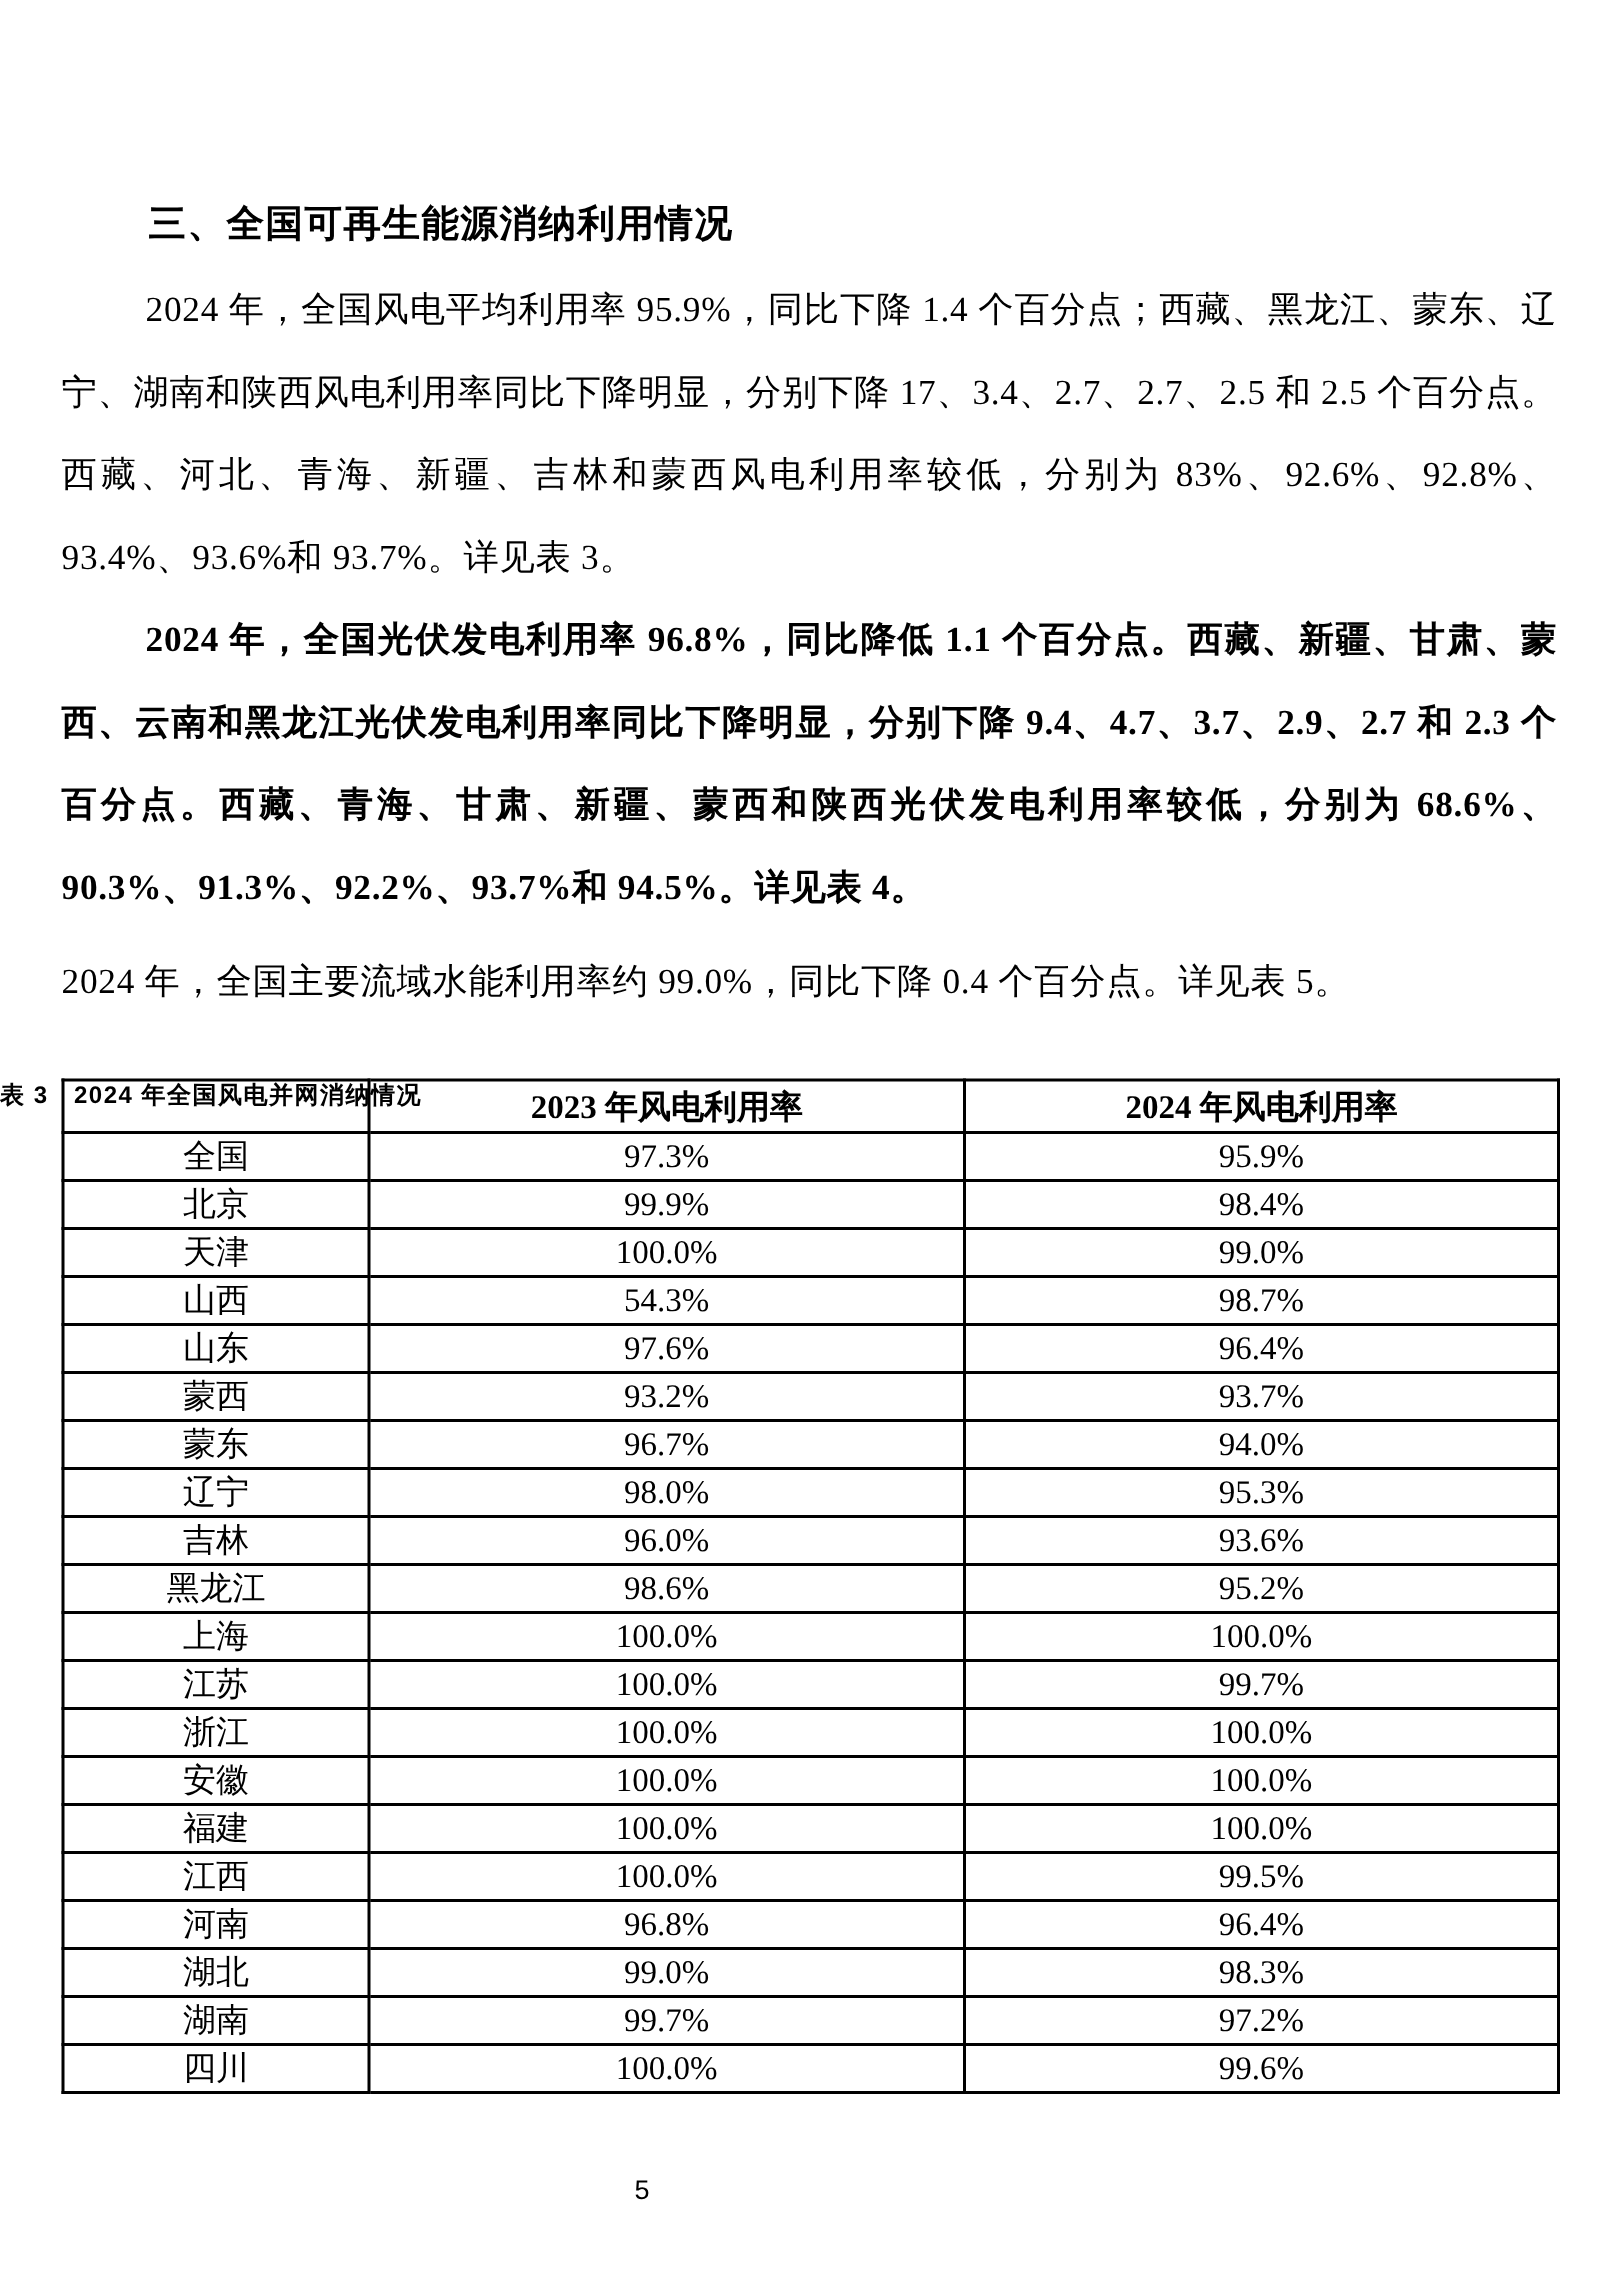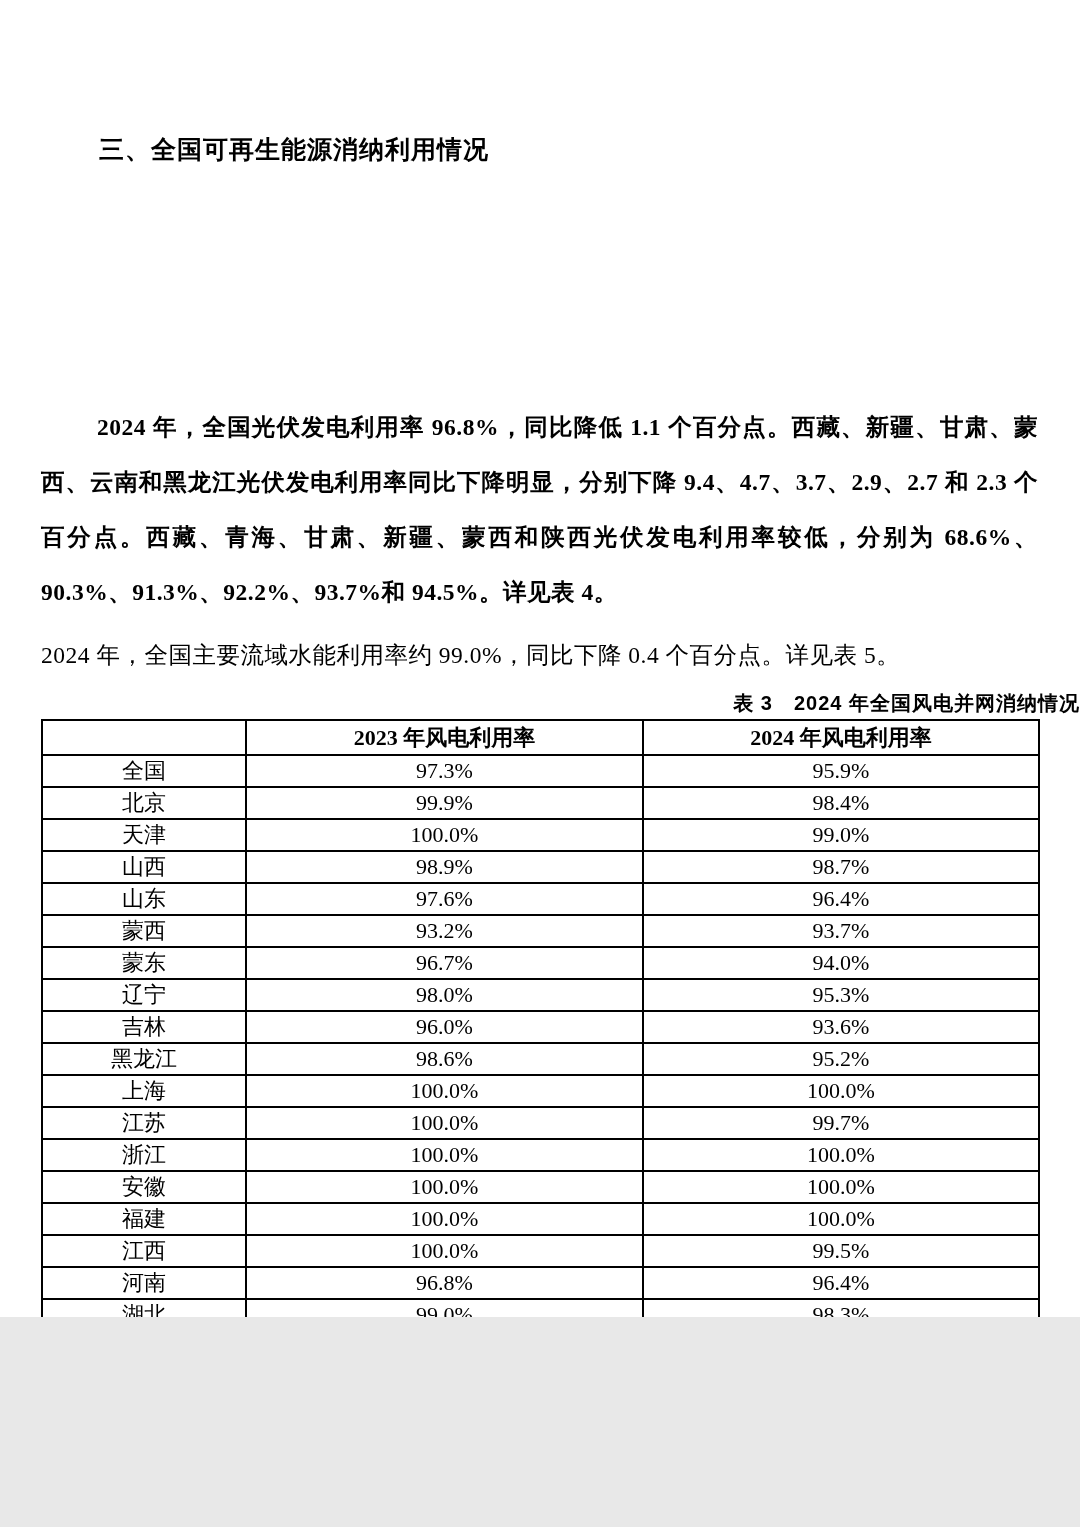--- a/index.html
+++ b/index.html
@@ -1,19 +1,19 @@
 <!DOCTYPE html>
 <html lang="zh"><head>
 <meta charset="utf-8">
 <style>
   html, body { margin: 0; padding: 0; background: #e8e8e8; }
   .page {
     position: relative;
     width: 1080px;
-    height: 1317px;
+    height: 1527px;
     margin: 0 auto;
     background: #ffffff;
     color: #000000;
     font-family: "Liberation Serif", "DejaVu Serif", serif;
     overflow: hidden;
   }
   .section-heading {
     position: absolute;
     top: 134px;
     left: 99px;
@@ -32,27 +32,27 @@
     font-size: 23.5px;
     line-height: 55px;
     text-align: justify;
     letter-spacing: 0.5px;
   }
   .para-1 { top: 180px; text-indent: 56px; }
   .para-2 { top: 400px; text-indent: 56px; font-weight: bold; }
   .para-3 { top: 628px; }
   .table-caption {
     position: absolute;
-    top: 688px;
+    top: 716px;
     left: 0;
     width: 100%;
-    text-align: right;
+    text-align: left;
     font-family: "Liberation Sans", "DejaVu Sans", sans-serif;
     font-weight: 600;
-    font-size: 20px;
+    font-size: 16px;
     line-height: 30px;
     letter-spacing: 1px;
   }
   table.wind-table {
     position: absolute;
     top: 719px;
     left: 41px;
     width: 997px;
     border-collapse: collapse;
     table-layout: fixed;
@@ -84,20 +84,21 @@
     line-height: 24px;
   }
 </style>
 </head>
 <body>
 
 <div class="page">
 
   <h1 class="section-heading">三、全国可再生能源消纳利用情况</h1>
 
+  <p class="para para-1">2024 年，全国风电平均利用率 95.9%，同比下降 1.4 个百分点；西藏、黑龙江、蒙东、辽宁、湖南和陕西风电利用率同比下降明显，分别下降 17、3.4、2.7、2.7、2.5 和 2.5 个百分点。西藏、河北、青海、新疆、吉林和蒙西风电利用率较低，分别为 83%、92.6%、92.8%、93.4%、93.6%和 93.7%。详见表 3。</p>
 
   <p class="para para-2">2024 年，全国光伏发电利用率 96.8%，同比降低 1.1 个百分点。西藏、新疆、甘肃、蒙西、云南和黑龙江光伏发电利用率同比下降明显，分别下降 9.4、4.7、3.7、2.9、2.7 和 2.3 个百分点。西藏、青海、甘肃、新疆、蒙西和陕西光伏发电利用率较低，分别为 68.6%、90.3%、91.3%、92.2%、93.7%和 94.5%。详见表 4。</p>
 
   <p class="para para-3">2024 年，全国主要流域水能利用率约 99.0%，同比下降 0.4 个百分点。详见表 5。</p>
 
   <div class="table-caption">表 3　2024 年全国风电并网消纳情况</div>
 
   <table class="wind-table">
     <colgroup>
       <col class="c-region">
@@ -122,21 +123,21 @@
           <td>99.9%</td>
           <td>98.4%</td>
         </tr>
         <tr>
           <td>天津</td>
           <td>100.0%</td>
           <td>99.0%</td>
         </tr>
         <tr>
           <td>山西</td>
-          <td>98.9%</td>
+          <td>54.3%</td>
           <td>98.7%</td>
         </tr>
         <tr>
           <td>山东</td>
           <td>97.6%</td>
           <td>96.4%</td>
         </tr>
         <tr>
           <td>蒙西</td>
           <td>93.2%</td>

